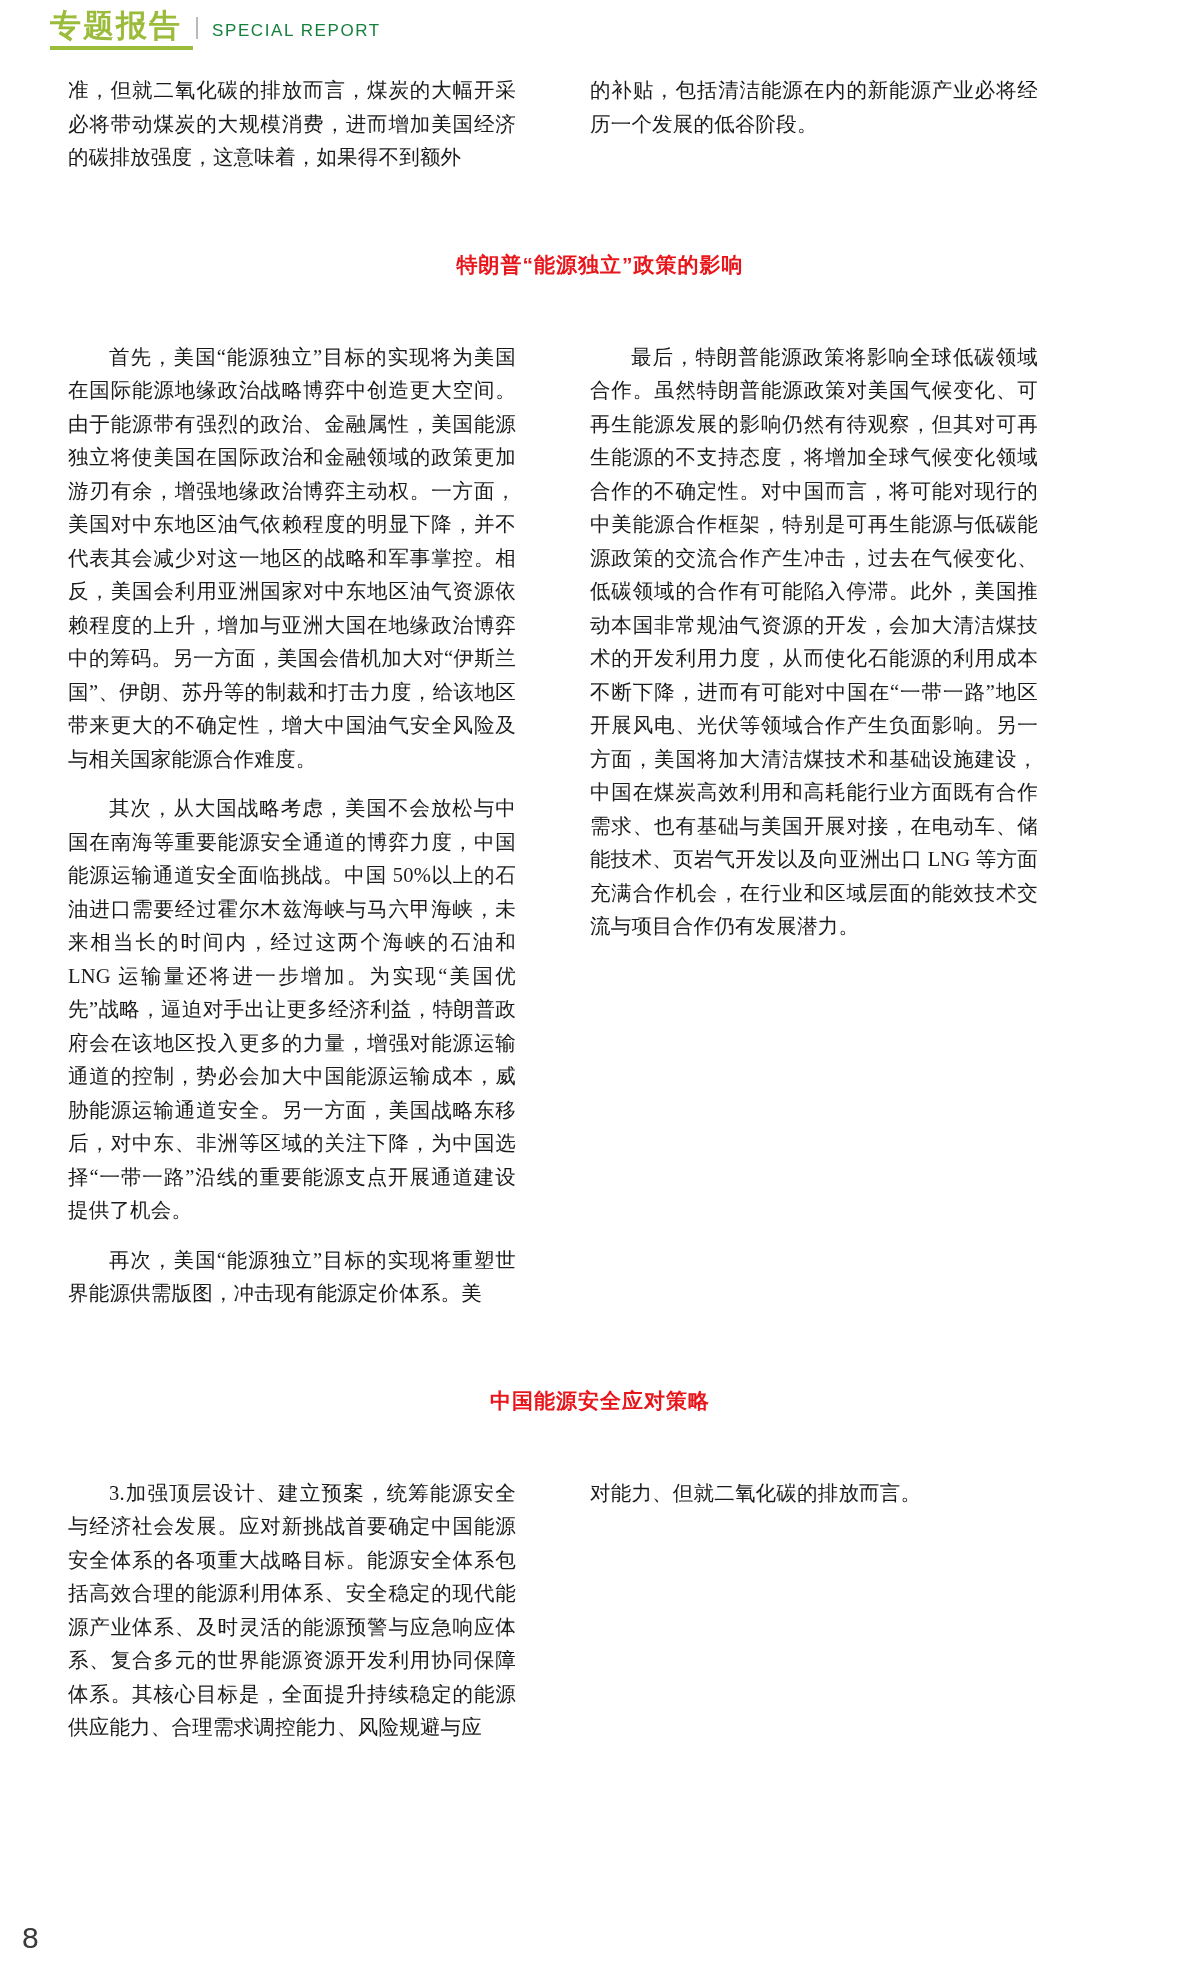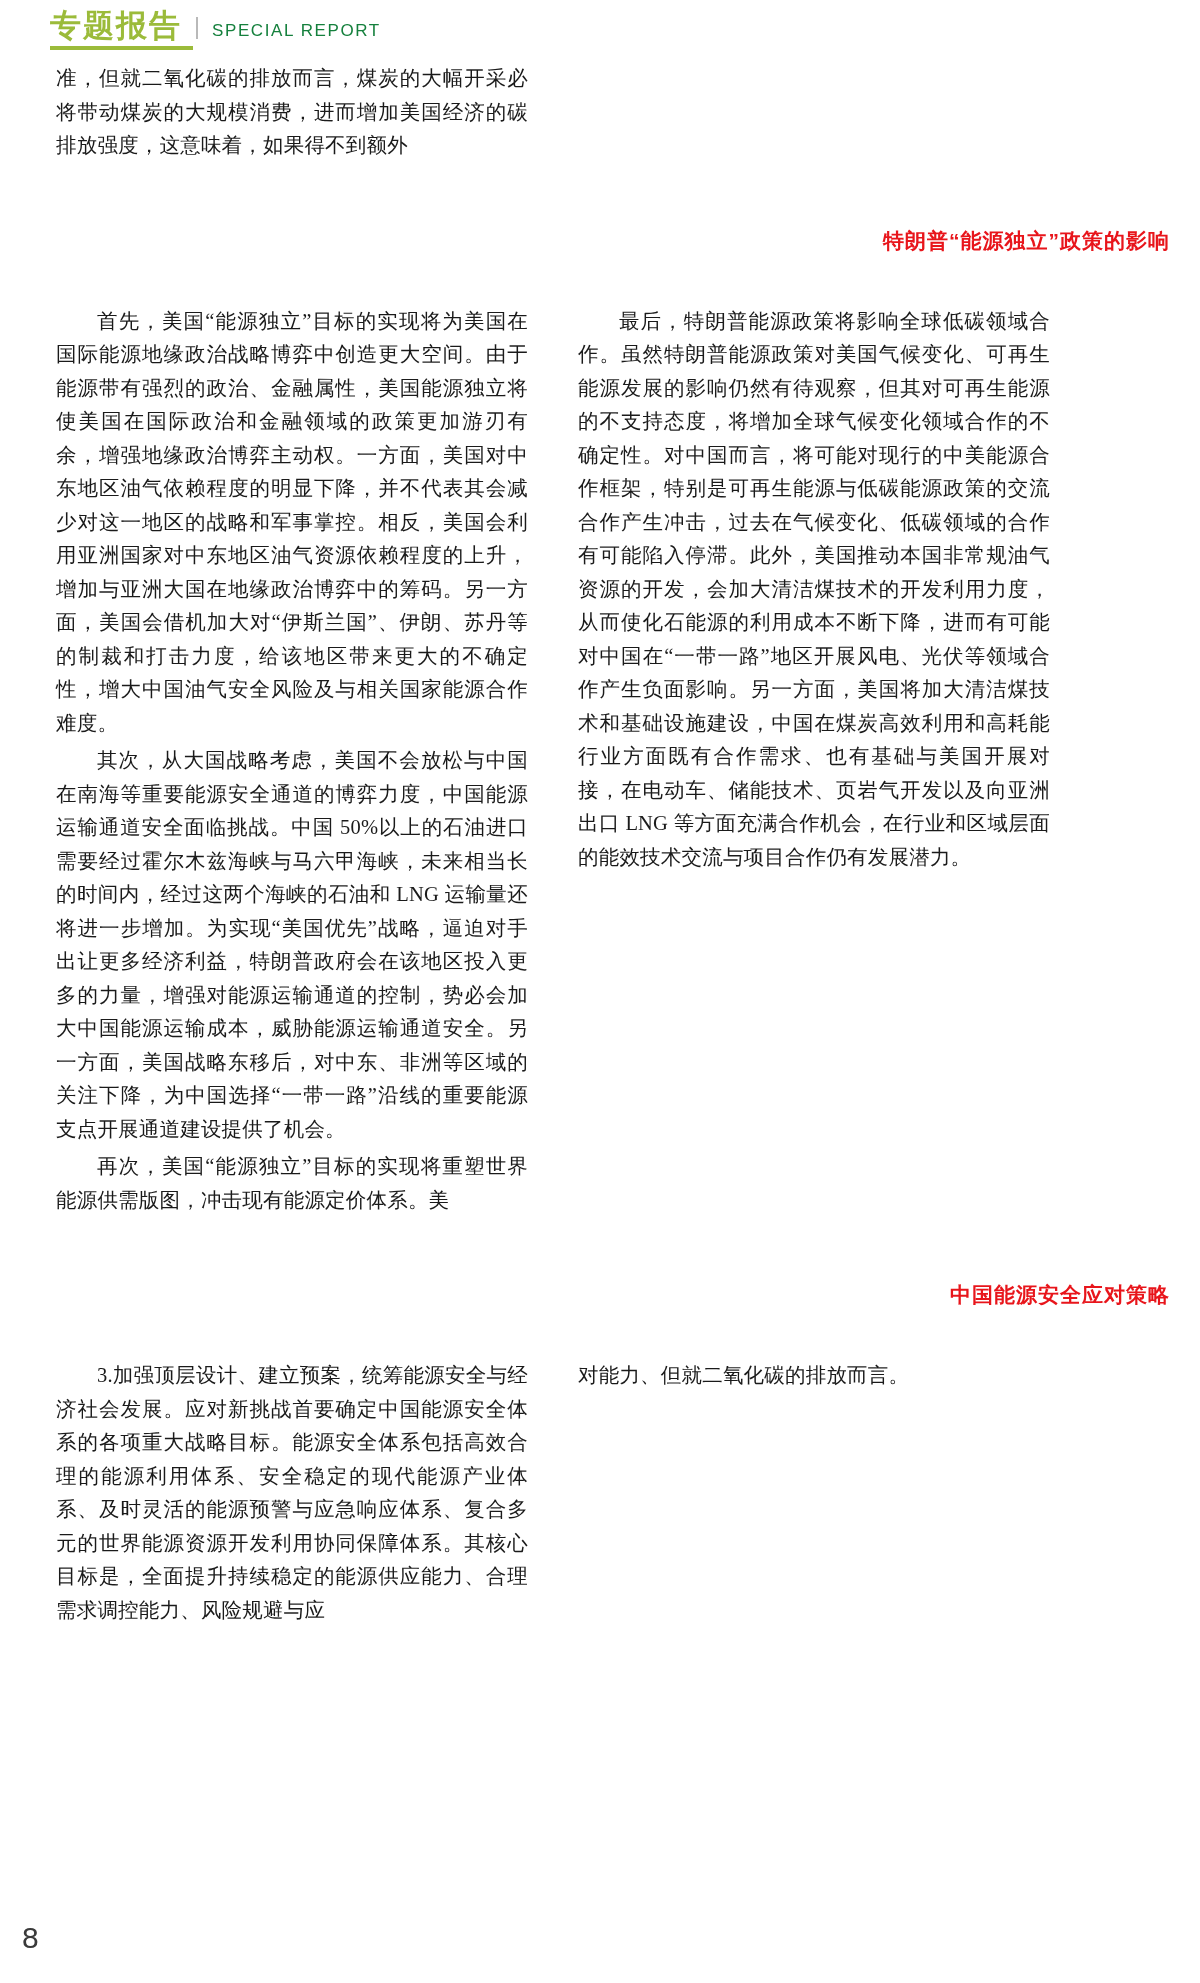--- a/index.html
+++ b/index.html
@@ -73,33 +73,33 @@
     display: flex;
     gap: 42px;
     padding: 0 22px;
     box-sizing: border-box;
   }
   .col {
     width: 480px;
     flex: 0 0 480px;
   }
   p.para {
-    margin: 4px;
+    margin: 16px;
     font-size: 20.5px;
     line-height: 33.5px;
     text-align: justify;
     text-justify: inter-ideograph;
     text-indent: 2em;
     letter-spacing: 0.2px;
   }
   p.para.noindent { text-indent: 0; }
 
   
   .section-head {
-    text-align: right;
+    text-align: center;
     color: #e8151b;
     font-family: "Liberation Sans", "DejaVu Sans", sans-serif;
     font-weight: bold;
     font-size: 21px;
     letter-spacing: 1px;
   }
 
   .spacer-lg { height: 60px; }
   .spacer-md { height: 46px; }
 
@@ -123,20 +123,23 @@
       <div class="mast-cn">专题报告</div>
       <div class="mast-rule"></div>
       <div class="mast-en">SPECIAL REPORT</div>
     </div>
     <div class="mast-underline"></div>
   </div>
 
   <div class="cols">
     <div class="col">
       <p class="para noindent">准，但就二氧化碳的排放而言，煤炭的大幅开采必将带动煤炭的大规模消费，进而增加美国经济的碳排放强度，这意味着，如果得不到额外</p>
+    </div>
+    <div class="col">
+      <p class="para noindent">的补贴，包括清洁能源在内的新能源产业必将经历一个发展的低谷阶段。</p>
     </div>
   </div>
 
   <div class="spacer-lg"></div>
 
   <div class="section-head">特朗普“能源独立”政策的影响</div>
 
   <div class="spacer-md"></div>
 
   <div class="cols">

